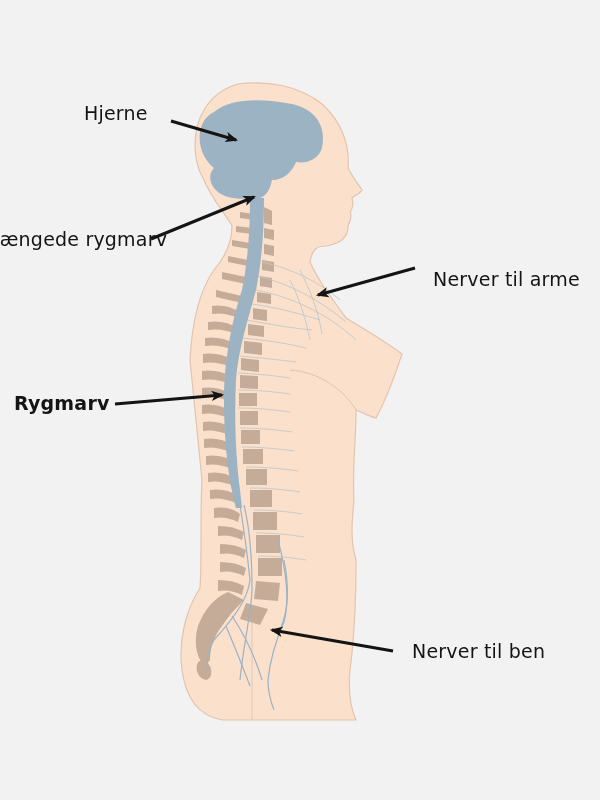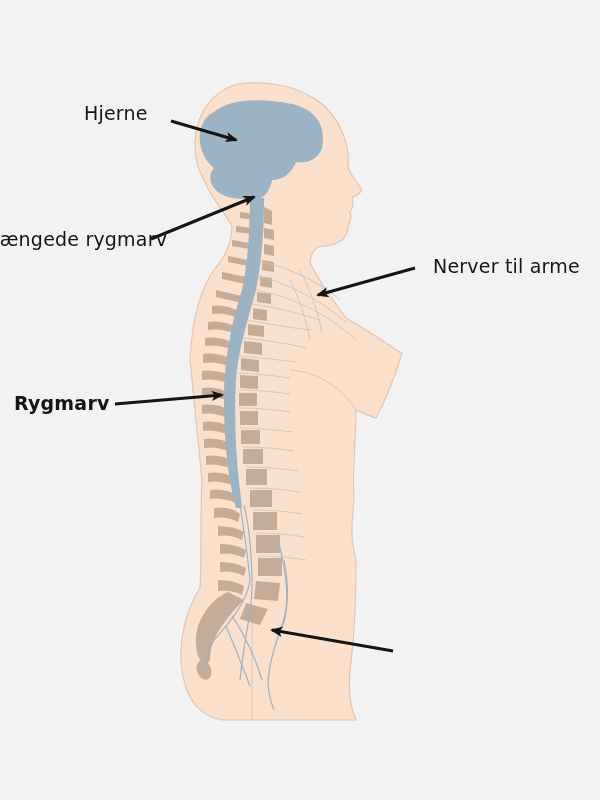--- a/index.html
+++ b/index.html
@@ -27,21 +27,21 @@
     .label {
       position: absolute;
       font-size: 19px;
       color: #141414;
       white-space: nowrap;
       letter-spacing: 0.2px;
       line-height: 1;
     }
     #lbl-brain   { left: 84px;  top: 104px; }
     #lbl-stem    { left: -10px; top: 230px; }
-    #lbl-arms    { left: 433px; top: 257px; }
+    #lbl-arms    { left: 433px; top: 270px; }
     #lbl-cord    { left: 14px;  top: 394px; font-weight: bold; }
     #lbl-legs    { left: 412px; top: 642px; }
   </style>
 </head>
 <body>
 
 <div class="stage">
 
   <svg class="figure" viewBox="0 0 600 800" xmlns="http://www.w3.org/2000/svg">
     <defs>
@@ -193,14 +193,15 @@
       <line x1="415" y1="268" x2="318" y2="295" marker-end="url(#arrowhead)"></line>
       <line x1="115" y1="404" x2="222" y2="395" marker-end="url(#arrowhead)"></line>
       <line x1="393" y1="651" x2="272" y2="630" marker-end="url(#arrowhead)"></line>
     </g>
   </svg>
 
   <div class="label" id="lbl-brain">Hjerne</div>
   <div class="label" id="lbl-stem" style="left:-36px;">Forlængede rygmarv</div>
   <div class="label" id="lbl-arms">Nerver til arme</div>
   <div class="label" id="lbl-cord">Rygmarv</div>
+  <div class="label" id="lbl-legs">Nerver til ben</div>
 
 </div>
 
 </body></html>

